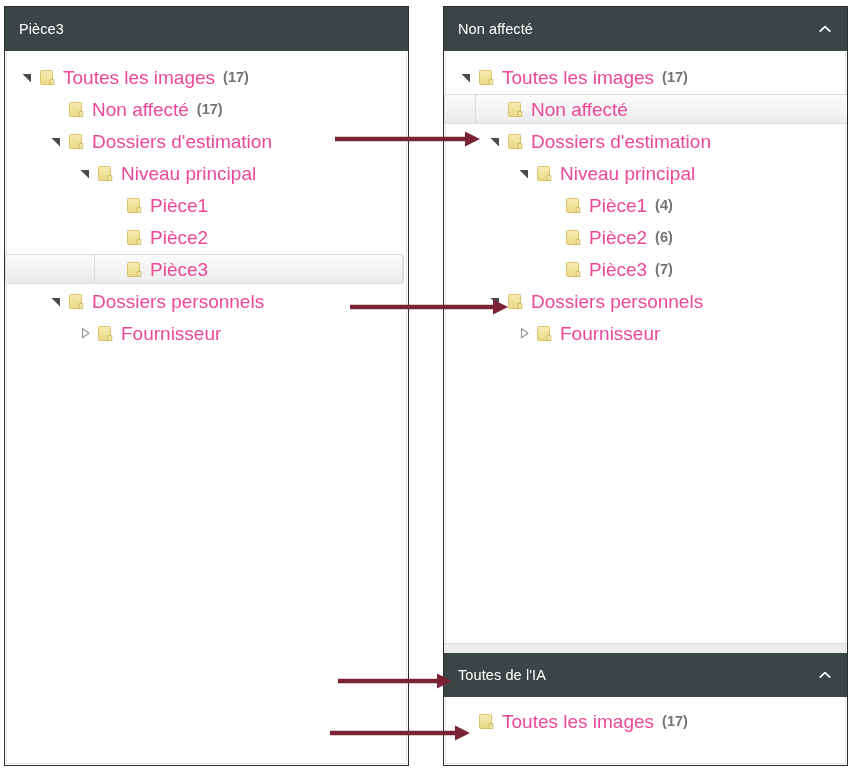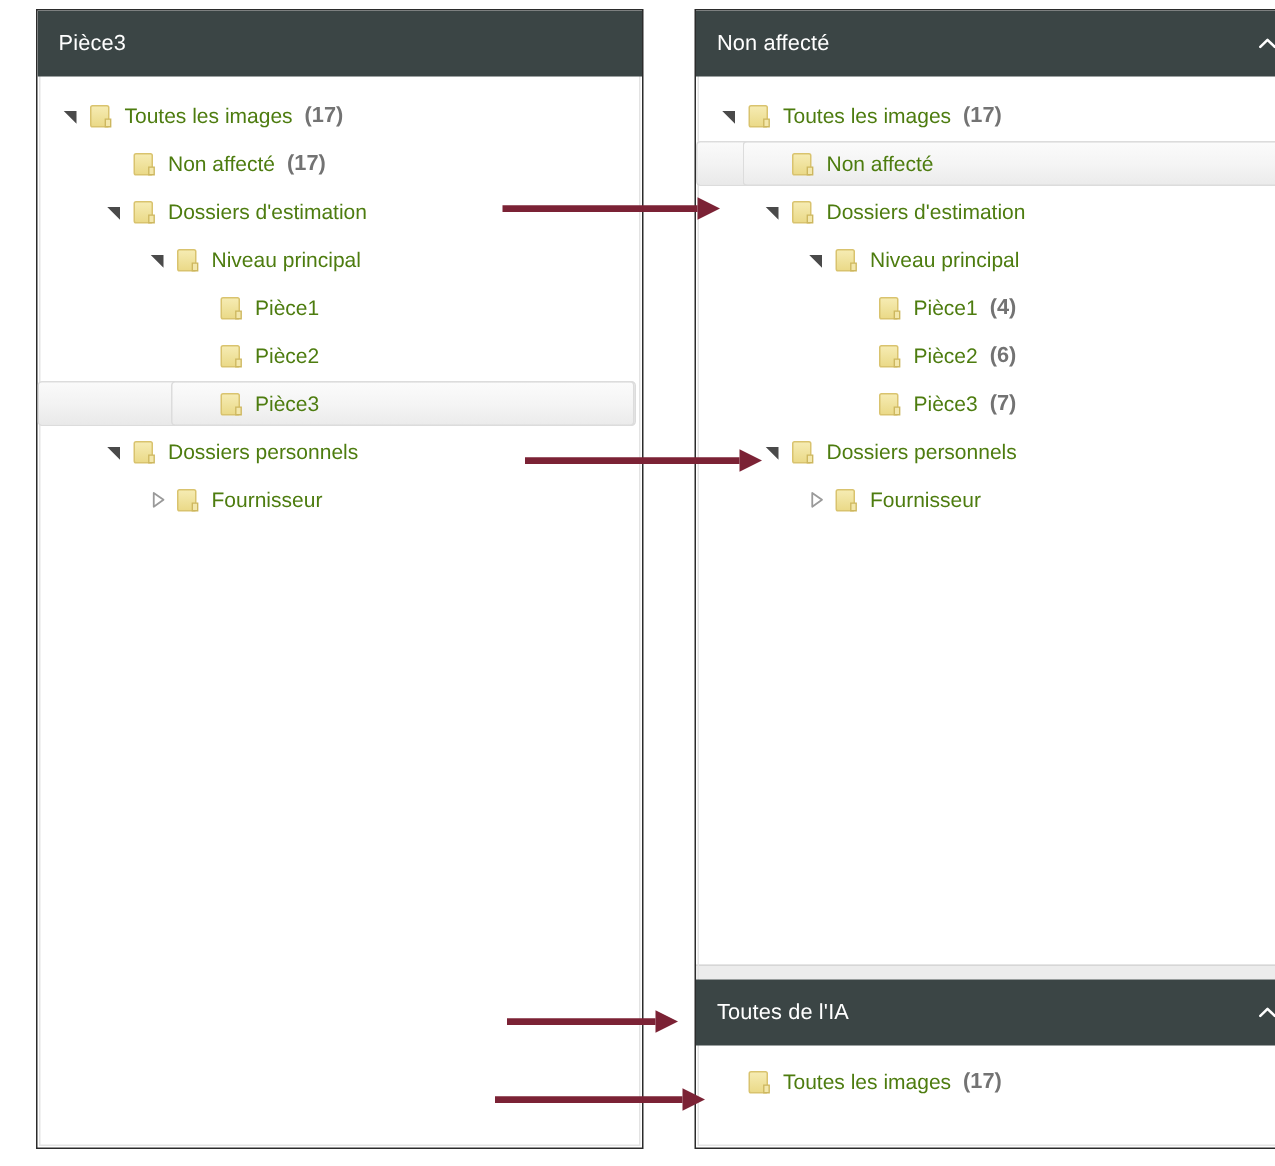--- a/index.html
+++ b/index.html
@@ -15,21 +15,20 @@
     overflow: hidden;
   }
 
   
   .panel {
     position: absolute;
     background: #ffffff;
     border: 1px solid #2b2b2b;
     box-sizing: border-box;
     overflow: hidden;
-    margin-left: 20px;
   }
   .panel-inner-edge {
     position: absolute;
     inset: 1px;
     border: 1px solid #e3e3e3;
     box-sizing: border-box;
     pointer-events: none;
   }
 
   
@@ -64,22 +63,22 @@
   }
   .tree-row {
     position: relative;
     height: 32px;
     display: flex;
     align-items: center;
     box-sizing: border-box;
     white-space: nowrap;
   }
   .tree-row .label {
-    font-size: 14px;
-    color: #4d7c0f;
+    font-size: 19px;
+    color: #ec4899;
     line-height: 1;
   }
   .tree-row .count {
     font-size: 14.5px;
     color: #737373;
     font-weight: bold;
     margin-left: 8px;
     line-height: 1;
   }
 

